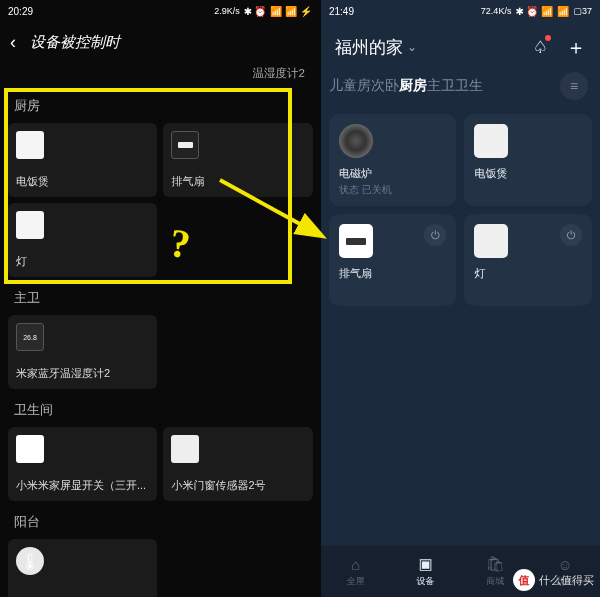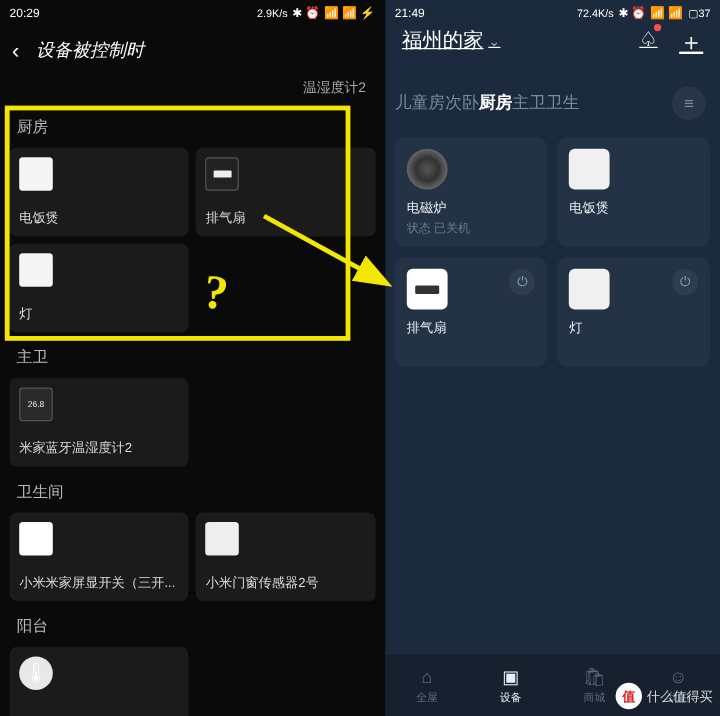--- a/index.html
+++ b/index.html
@@ -13,21 +13,21 @@
   .statusbar .left { flex: 1; }
   .statusbar .right { display: flex; gap: 4px; align-items: center; font-size: 9px; }
   .sb-icon { font-size: 10px; }
 
   
   .header-l { height: 40px; display: flex; align-items: center; padding: 0 10px; font-size: 15px; }
   .header-l .back { width: 20px; font-size: 18px; }
   .header-l .title { flex: 1; text-align: left; padding-right: 20px; font-style: italic; }
 
   
-  .header-r { height: 50px; display: flex; align-items: flex-start; padding: 0 14px; font-size: 17px; font-weight: 500; text-decoration: underline; }
+  .header-r { height: 50px; display: flex; align-items: center; padding: 0 14px; font-size: 17px; font-weight: 500; }
   .header-r .title-wrap { flex: 1; display:flex; align-items:center; gap:4px;}
   .header-r .bell-wrap { position: relative; margin-right: 18px; }
   .header-r .dot { position: absolute; top: -2px; right: -3px; width: 6px; height: 6px; background: #ff4d4f; border-radius: 50%; }
 
   
   .content { flex: 1; overflow: hidden; padding: 0 8px; }
 
   
   .partial-row { padding: 4px 8px; color: #aaa; font-size: 11.5px; text-align: right; }
 

